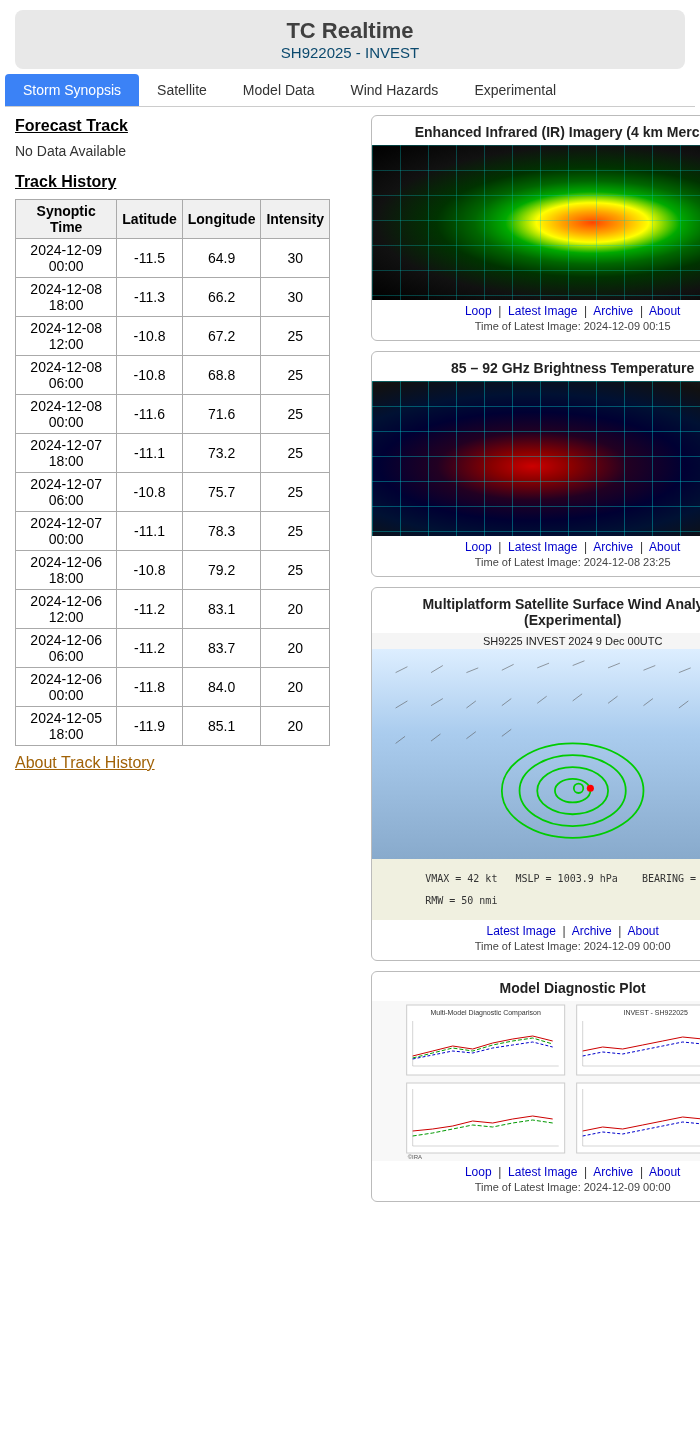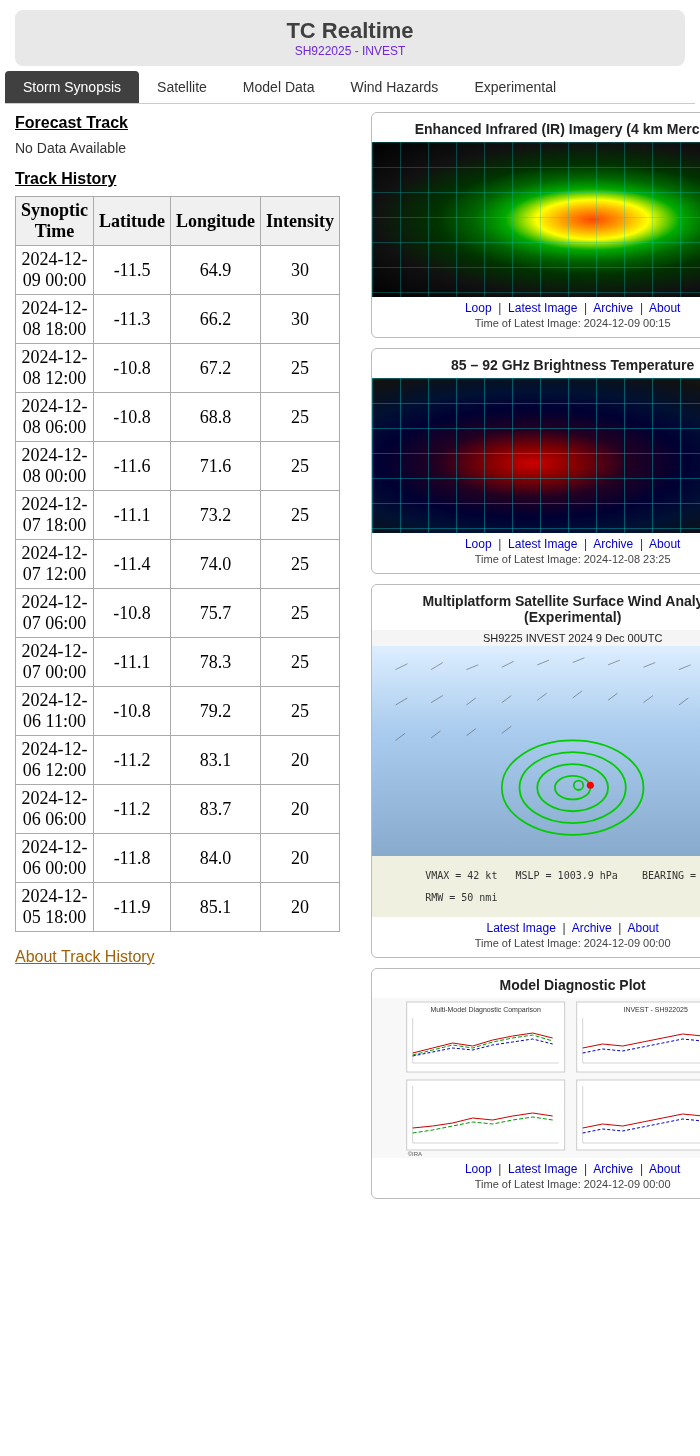--- a/index.html
+++ b/index.html
@@ -6,38 +6,38 @@
     body { font-family: Arial, sans-serif; font-size: 14px; background: #fff; width: 700px; }
 
     .app-header {
       background: #e8e8e8;
       border-radius: 8px;
       margin: 10px 15px 5px;
       text-align: center;
       padding: 8px 10px;
     }
     .app-title { font-size: 22px; font-weight: bold; color: #404040; }
-    .app-subtitle { font-size: 12px; color: #6d28d9; }
+    .app-subtitle { font-size: 15px; color: #0c4a6e; }
 
     .nav-tabs {
       display: flex;
       flex-wrap: wrap;
       border-bottom: 1px solid #ccc;
       margin: 0 5px;
     }
     .nav-tab {
       padding: 8px 18px;
       cursor: pointer;
       font-size: 14px;
       color: #333;
       background: transparent;
       border: none;
     }
     .nav-tab.active {
-      background: #404040;
+      background: #3b82f6;
       color: #fff;
       border-radius: 4px 4px 0 0;
     }
 
     .main-content {
       display: flex;
       flex-direction: row;
       gap: 16px;
     }
 
@@ -52,23 +52,22 @@
       font-weight: bold;
       text-decoration: underline;
       margin-bottom: 8px;
     }
 
     .no-data { font-size: 14px; color: #333; margin-bottom: 14px; }
 
     .track-table {
       border-collapse: collapse;
       width: 100%;
-      font-size: 18px;
-      margin-bottom: 16px;
-      font-family: Liberation Serif, serif;
+      font-size: 14px;
+      margin-bottom: 8px;
     }
     .track-table th, .track-table td {
       border: 1px solid #aaa;
       padding: 3px 5px;
       text-align: center;
     }
     .track-table th {
       background: #f0f0f0;
       font-weight: bold;
     }
@@ -268,39 +267,33 @@
             <td>71.6</td>
             <td>25</td>
           </tr>
           <tr>
             <td>2024-12-07 18:00</td>
             <td>-11.1</td>
             <td>73.2</td>
             <td>25</td>
           </tr>
           <tr>
-            <td>2024-12-07 12:00</td>
-            <td>-11.4</td>
-            <td>74.0</td>
-            <td>25</td>
-          </tr>
-          <tr>
             <td>2024-12-07 06:00</td>
             <td>-10.8</td>
             <td>75.7</td>
             <td>25</td>
           </tr>
           <tr>
             <td>2024-12-07 00:00</td>
             <td>-11.1</td>
             <td>78.3</td>
             <td>25</td>
           </tr>
           <tr>
-            <td>2024-12-06 11:00</td>
+            <td>2024-12-06 18:00</td>
             <td>-10.8</td>
             <td>79.2</td>
             <td>25</td>
           </tr>
           <tr>
             <td>2024-12-06 12:00</td>
             <td>-11.2</td>
             <td>83.1</td>
             <td>20</td>
           </tr>

